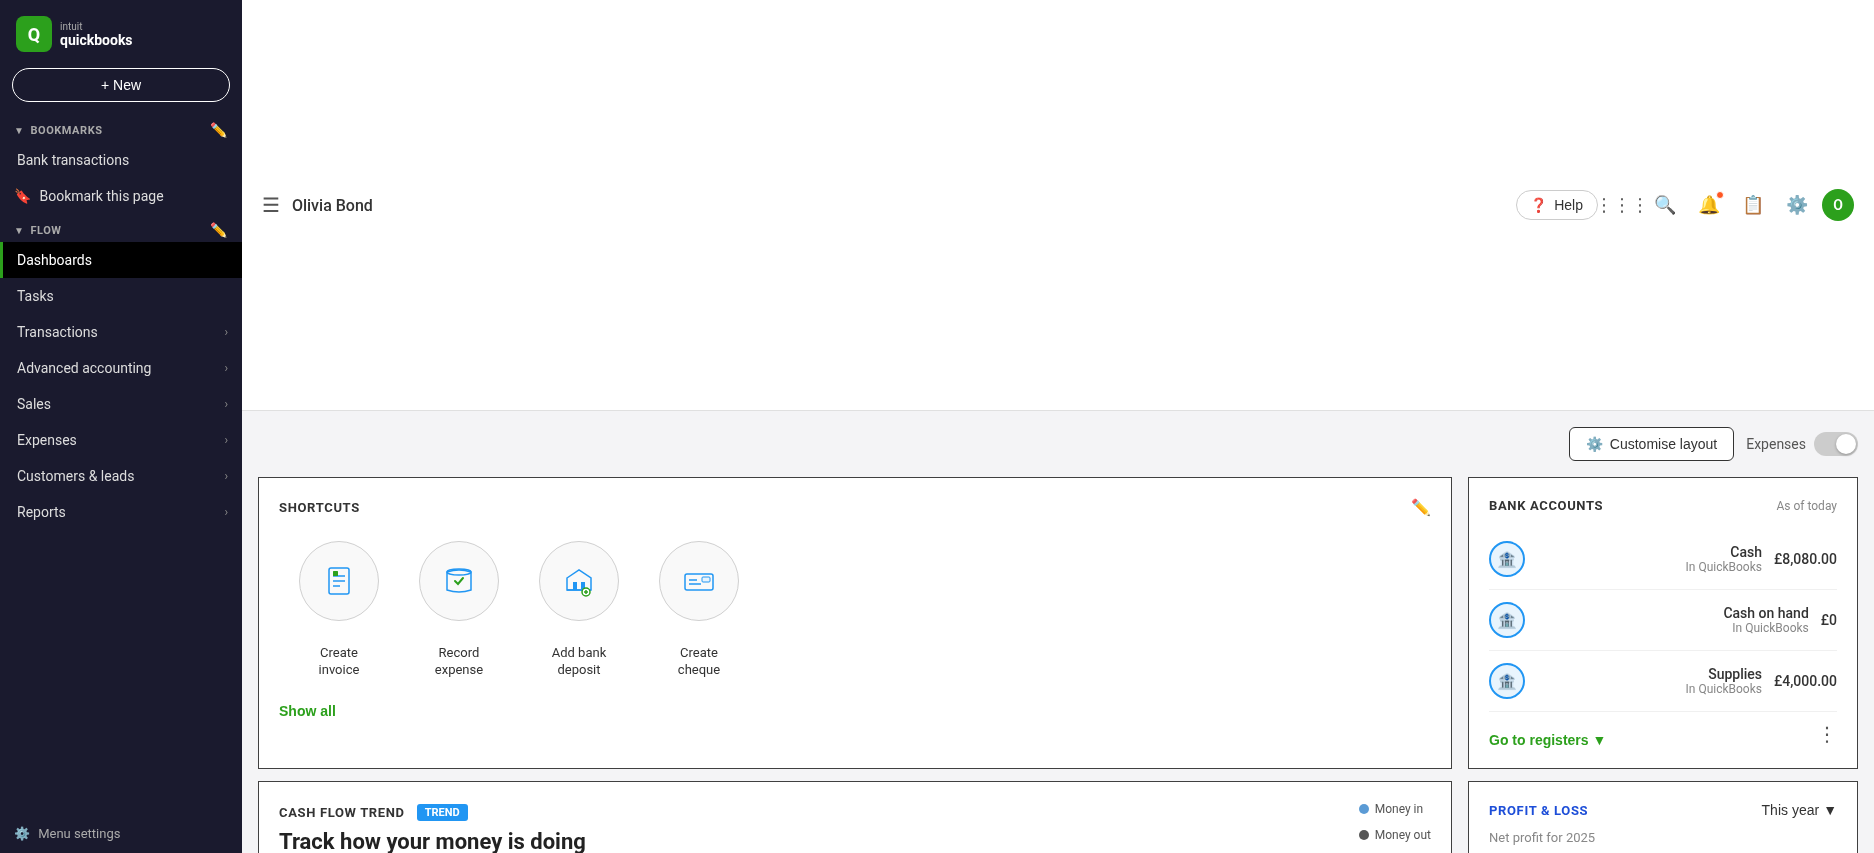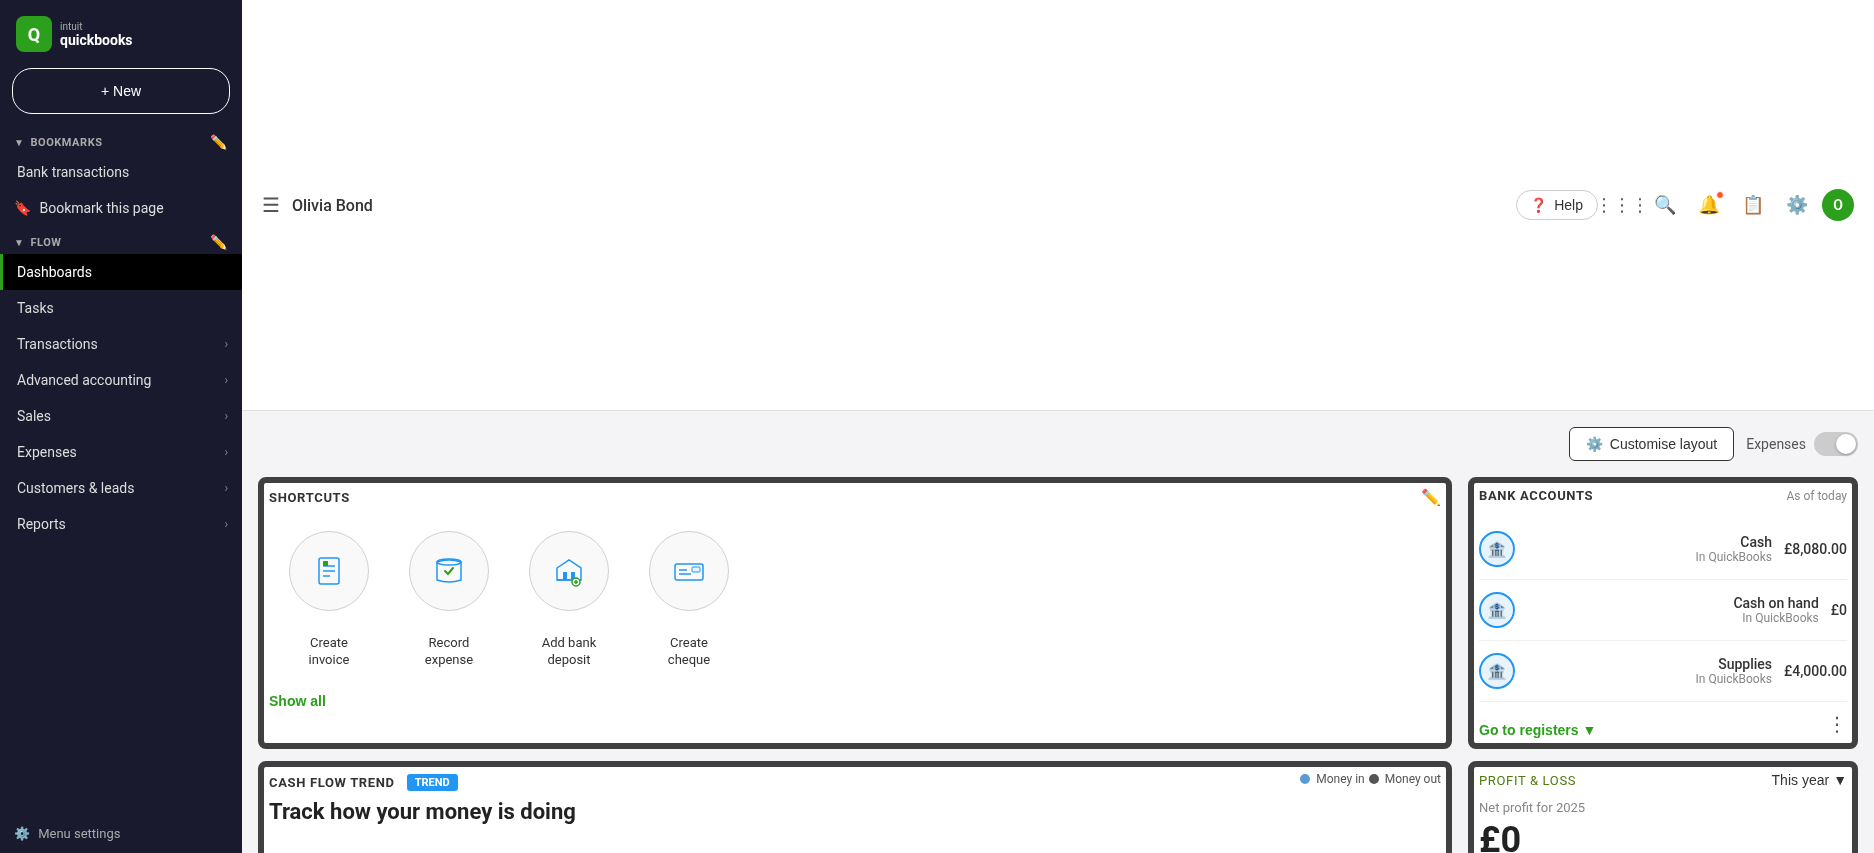--- a/index.html
+++ b/index.html
@@ -30,21 +30,21 @@
       display: flex; align-items: center; justify-content: center;
       font-size: 18px; font-weight: bold; color: white;
     }
 
     .new-btn {
       margin: 4px 12px 12px 12px;
       background: transparent;
       border: 1.5px solid #fff;
       color: #fff;
       border-radius: 20px;
-      padding: 14px 0;
+      padding: 8px 0;
       font-size: 14px;
       font-weight: 500;
       cursor: pointer;
       display: flex;
       align-items: center;
       justify-content: center;
       gap: 6px;
     }
 
     .sidebar-section-header {
@@ -171,23 +171,23 @@
     }
 
     
     .cards-row {
       display: flex;
       gap: 16px;
       flex: 1;
     }
     .card {
       background: #fff;
-      border-radius: 8px;
-      border: 6px solid #404040;
-      padding: 5px;
+      border-radius: 0;
+      border: 1px solid #404040;
+      padding: 20px;
       overflow: hidden;
     }
     .card-left { flex: 1; min-width: 0; }
     .card-right { width: 390px; min-width: 390px; }
 
     .shortcuts-header {
       display: flex;
       justify-content: space-between;
       align-items: center;
       margin-bottom: 24px;
@@ -289,37 +289,37 @@
       font-weight: 700;
       padding: 2px 8px;
       border-radius: 3px;
       margin-left: 8px;
       vertical-align: middle;
     }
     .cash-flow-title { font-size: 22px; font-weight: 700; color: #222; margin: 8px 0 4px 0; }
 
     .cash-flow-legend {
       display: flex;
-      flex-direction: row;
-      gap: 4px;
+      flex-direction: column;
+      gap: 12px;
       float: right;
     }
     .legend-item { display: flex; align-items: center; gap: 6px; font-size: 12px; color: #555; }
     .legend-dot { width: 10px; height: 10px; border-radius: 50%; }
     .dot-in { background: #5b9bd5; }
     .dot-out { background: #555; }
 
     
     .profit-header {
       display: flex;
       justify-content: space-between;
       align-items: center;
       margin-bottom: 12px;
     }
-    .profit-title { font-size: 13px; font-weight: 400; color: #4d7c0f; letter-spacing: 0.05em; }
+    .profit-title { font-size: 13px; font-weight: 700; color: #1d4ed8; letter-spacing: 0.05em; }
     .year-selector {
       display: flex; align-items: center; gap: 4px;
       font-size: 14px; color: #333; cursor: pointer; background: none; border: none;
     }
     .net-profit-label { font-size: 13px; color: #888; margin-bottom: 4px; }
     .profit-amount { font-size: 36px; font-weight: 700; color: #222; display: flex; align-items: center; gap: 8px; }
 
     
     .hamburger { font-size: 20px; cursor: pointer; color: #555; background: none; border: none; }
 

